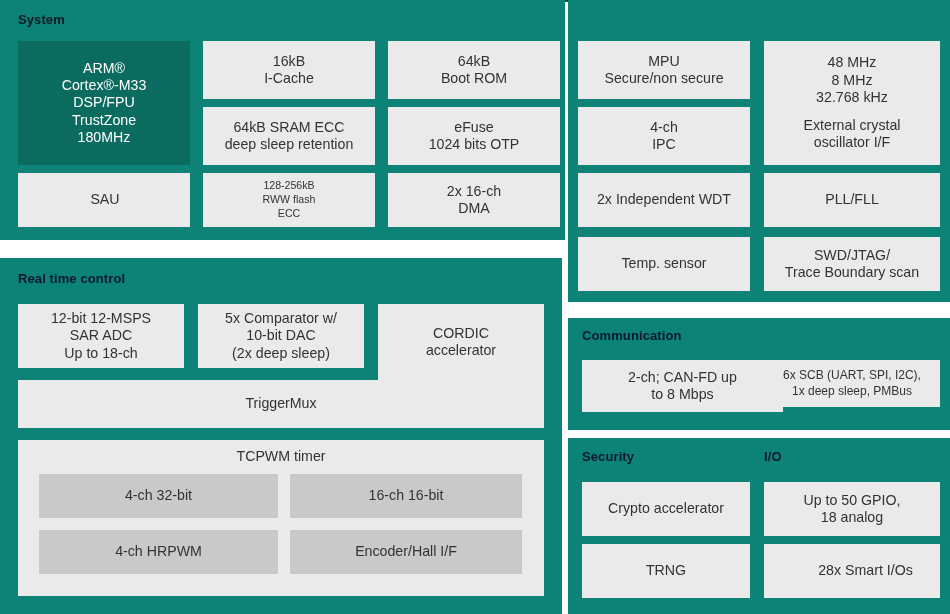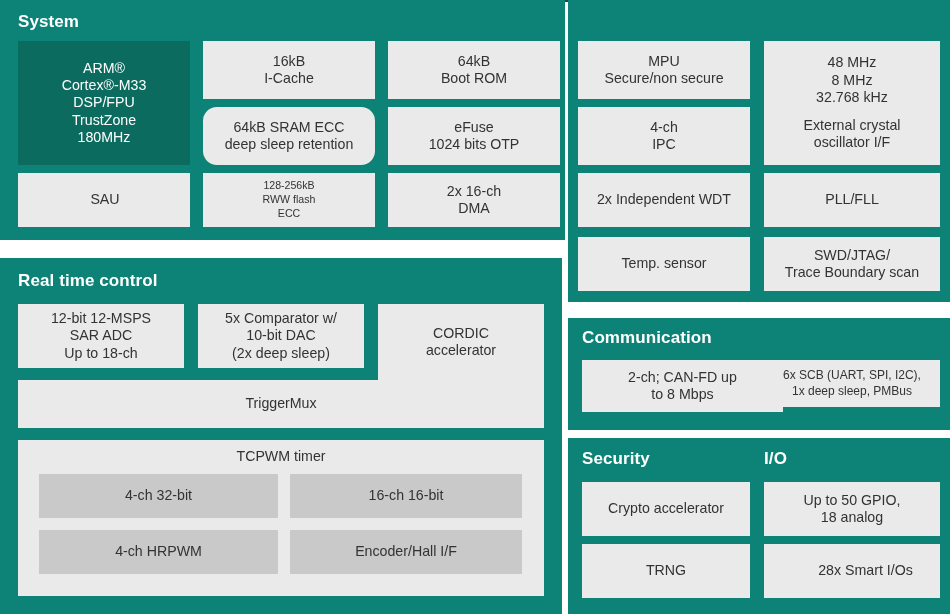--- a/index.html
+++ b/index.html
@@ -1,21 +1,21 @@
 <!DOCTYPE html>
 <html><head>
 <meta charset="utf-8">
 <style>
   html,body{margin:0;padding:0;background:#fff;}
   body{width:950px;height:614px;overflow:hidden;
        font-family:"Liberation Sans",sans-serif;
        color:#333;position:relative;}
 
   .panel{position:absolute;background:#0d8377;box-sizing:border-box;}
-  .ptitle{color:#ffffff;font-weight:bold;font-size:17px;letter-spacing:.1px;
+  .ptitle{color:#0f172a;font-weight:bold;font-size:13px;letter-spacing:.1px;
           position:absolute;white-space:nowrap;}
 
   .blk{position:absolute;background:#eaeaea;box-sizing:border-box;
        display:flex;align-items:center;justify-content:center;
        text-align:center;font-size:14.2px;line-height:1.22;color:#333;
        padding:2px 4px;}
   .blk.dark{background:#0c6b5f;color:#fff;}
   .blk.sub{background:#c9c9c9;}
   .blk.tiny{font-size:10.6px;line-height:1.30;}
   .blk.lbltop{display:block;padding-top:8px;}
@@ -41,21 +41,21 @@
 
 <div class="topline"></div>
 
 <div class="panel" id="sys-main">
   <div class="ptitle" style="left:18px;top:12px;">System</div>
 
   <div class="blk dark" style="left:18px;top:41px;width:172px;height:124px;">ARM®<br>Cortex®-M33<br>DSP/FPU<br>TrustZone<br>180MHz</div>
   <div class="blk" style="left:18px;top:173px;width:172px;height:54px;padding-left:6px;">SAU</div>
 
   <div class="blk" style="left:203px;top:41px;width:172px;height:58px;">16kB<br>I-Cache</div>
-  <div class="blk" style="left:203px;top:107px;width:172px;height:58px;border-radius:14px;">64kB SRAM ECC<br>deep sleep retention</div>
+  <div class="blk" style="left:203px;top:107px;width:172px;height:58px;">64kB SRAM ECC<br>deep sleep retention</div>
   <div class="blk tiny" style="left:203px;top:173px;width:172px;height:54px;">128-256kB<br>RWW flash<br>ECC</div>
 
   <div class="blk" style="left:388px;top:41px;width:172px;height:58px;">64kB<br>Boot ROM</div>
   <div class="blk" style="left:388px;top:107px;width:172px;height:58px;">eFuse<br>1024 bits OTP</div>
   <div class="blk" style="left:388px;top:173px;width:172px;height:54px;">2x 16-ch<br>DMA</div>
 </div>
 
 <div class="panel" id="sys-right">
 
   <div class="blk" style="left:10px;top:41px;width:172px;height:58px;">MPU<br>Secure/non secure</div>

